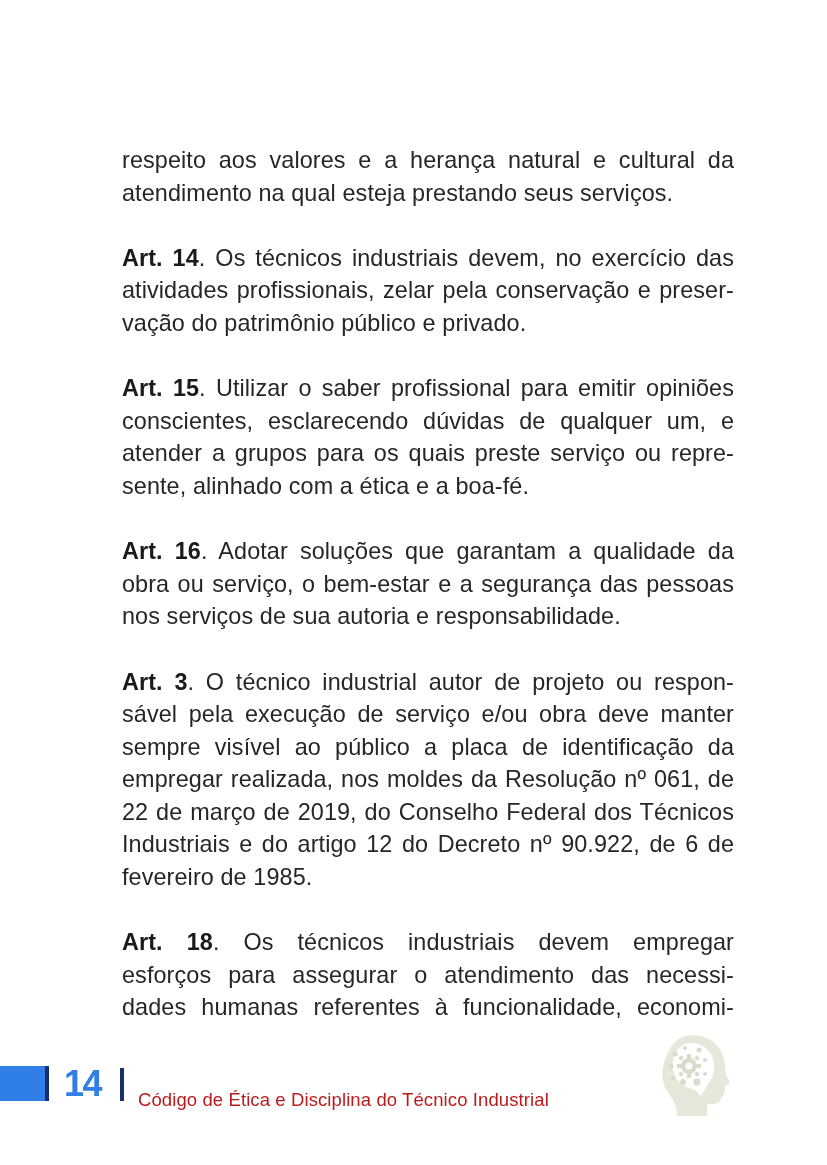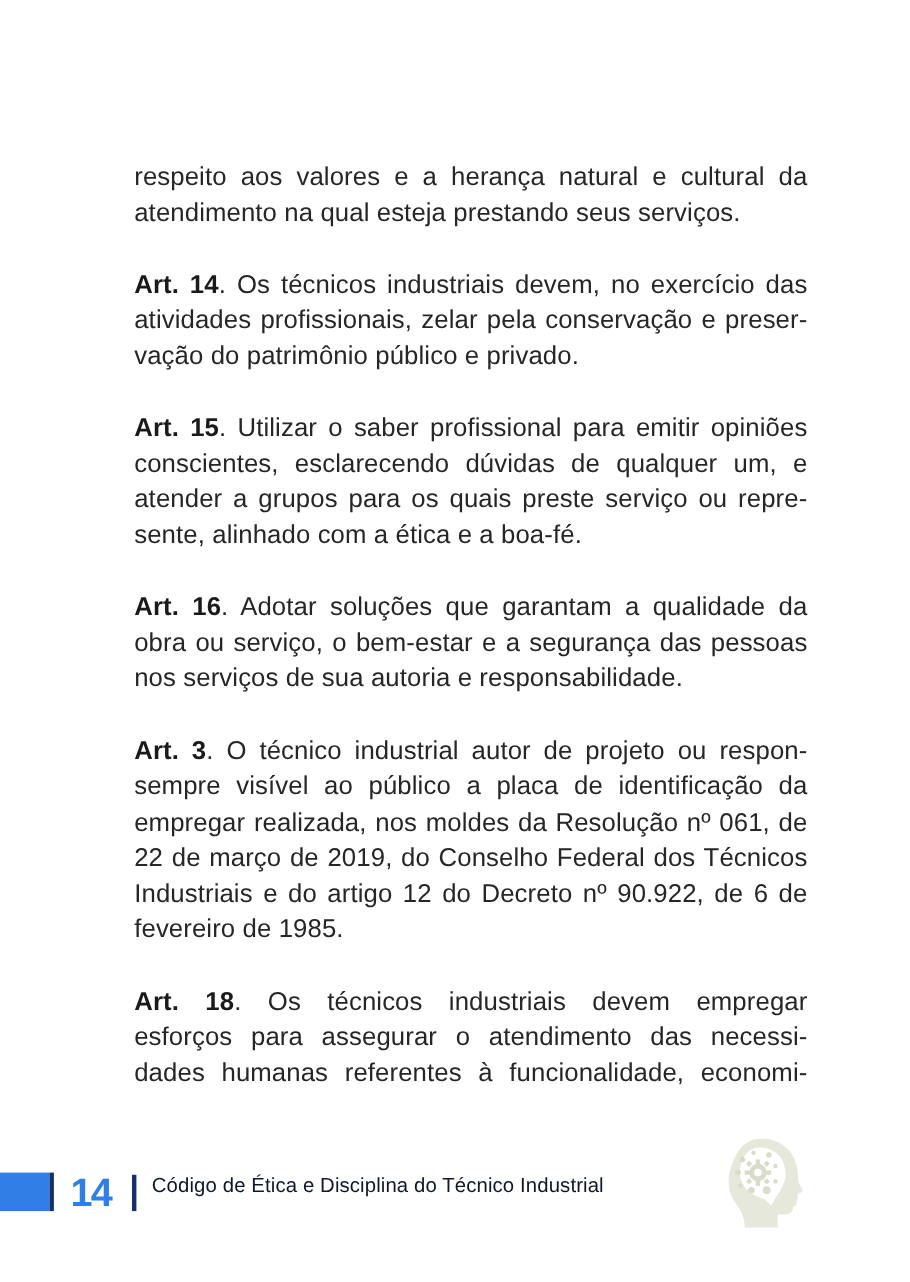--- a/index.html
+++ b/index.html
@@ -81,23 +81,23 @@
     position: absolute;
     left: 120px;
     top: 2px;
     width: 4px;
     height: 33px;
     background: #15306b;
   }
   .footer-title {
     position: absolute;
     left: 138px;
-    top: 0;
+    top: 22px;
     font-size: 18.5px;
-    color: #0f172a;
+    color: #b91c1c;
     line-height: 24px;
     letter-spacing: 0.1px;
     text-align: center;
   }
   .footer-logo {
     position: absolute;
     left: 655px;
     top: -36px;
     width: 80px;
     height: 90px;
@@ -127,20 +127,21 @@
   </p>
 
   <p class="para">
     <span class="line"><span class="art-label">Art. 16</span><span>. Adotar soluções que garantam a qualidade da</span></span>
     <span class="line">obra ou serviço, o bem-estar e a segurança das pessoas</span>
     <span class="line last">nos serviços de sua autoria e responsabilidade.</span>
   </p>
 
   <p class="para">
     <span class="line"><span class="art-label">Art. 3</span><span>. O técnico industrial autor de projeto ou respon-</span></span>
+    <span class="line">sável pela execução de serviço e/ou obra deve manter</span>
     <span class="line">sempre visível ao público a placa de identificação da</span>
     <span class="line">empregar realizada, nos moldes da Resolução nº 061, de</span>
     <span class="line">22 de março de 2019, do Conselho Federal dos Técnicos</span>
     <span class="line">Industriais e do artigo 12 do Decreto nº 90.922, de 6 de</span>
     <span class="line last">fevereiro de 1985.</span>
   </p>
 
   <p class="para">
     <span class="line"><span class="art-label">Art. 18</span><span>. Os técnicos industriais devem empregar</span></span>
     <span class="line">esforços para assegurar o atendimento das necessi-</span>

